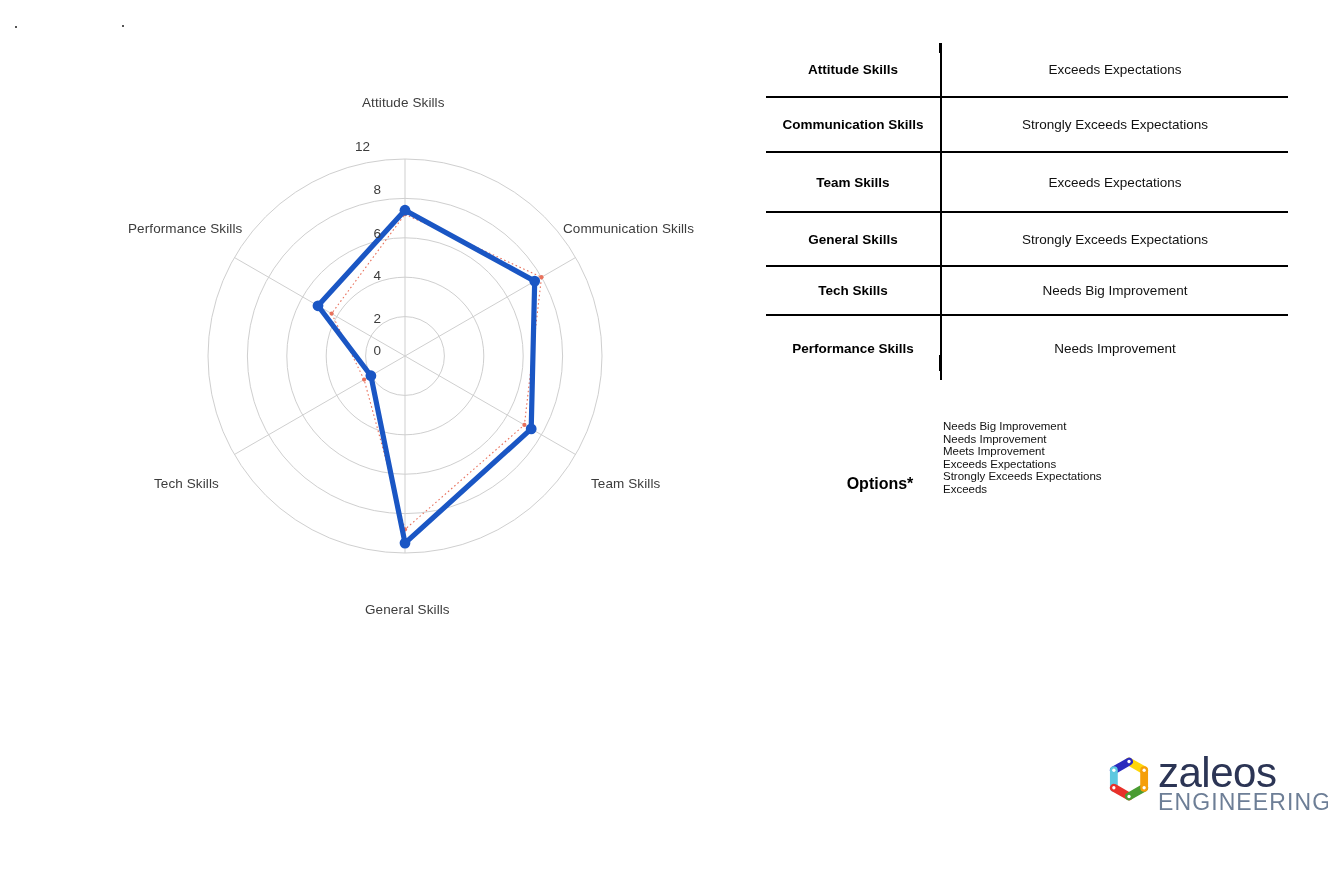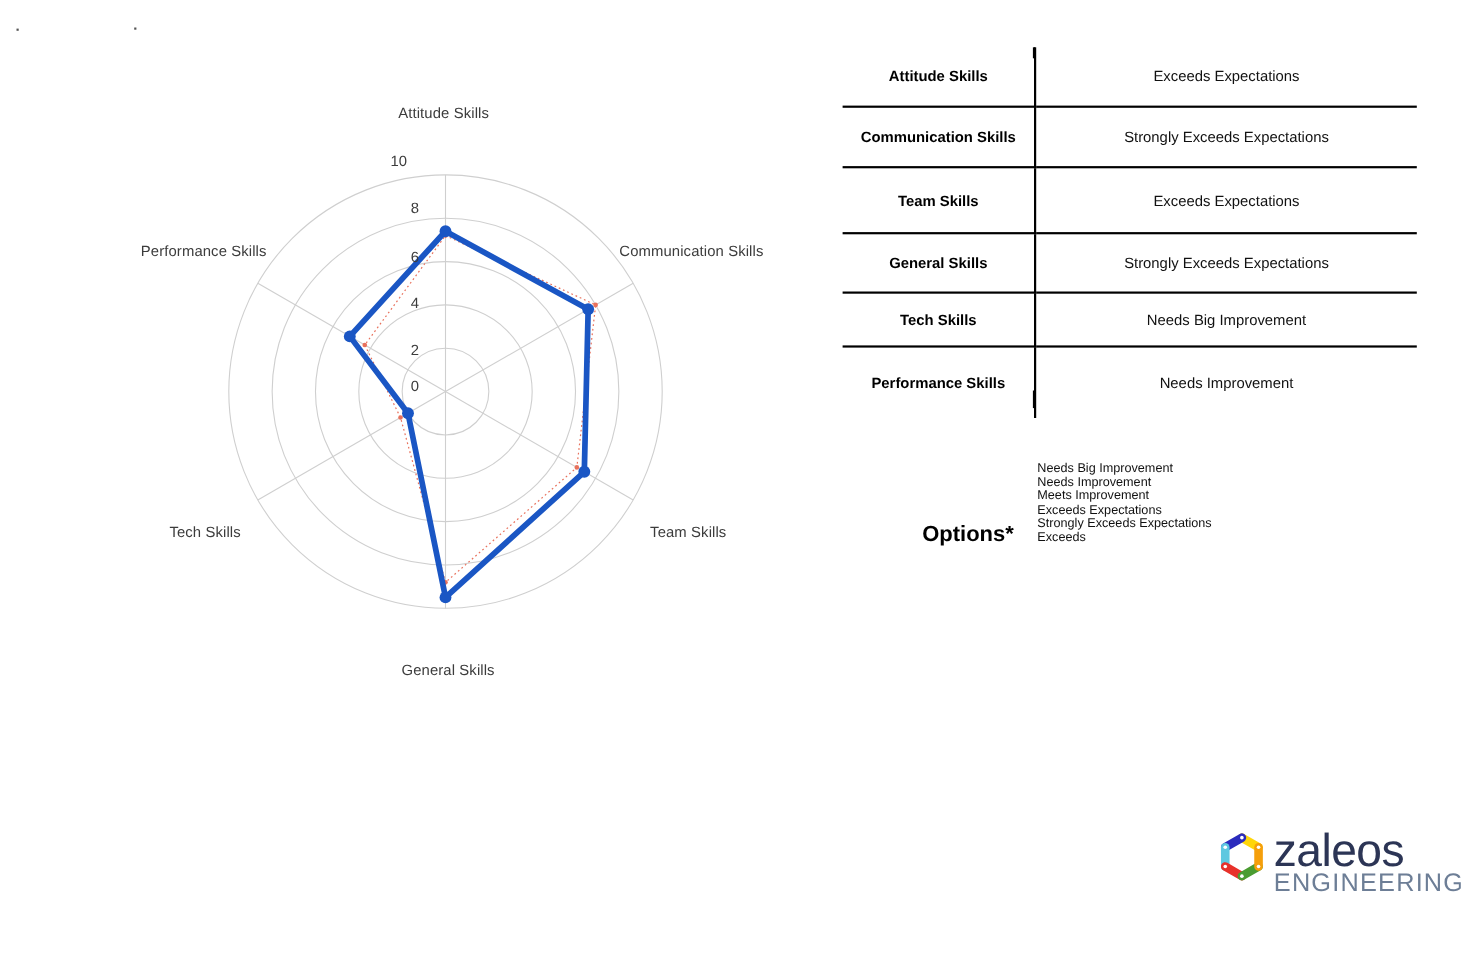--- a/index.html
+++ b/index.html
@@ -106,21 +106,21 @@
     top: 420px;
     width: 522px;
   }
   #options-label {
     position: absolute;
     left: 54px;
     top: 55px;
     width: 120px;
     text-align: center;
     font-weight: bold;
-    font-size: 20px;
+    font-size: 16px;
     color: #000;
   }
   #options-list {
     position: absolute;
     left: 177px;
     top: 0px;
     font-size: 11.5px;
     line-height: 12.6px;
     color: #111;
   }
@@ -208,21 +208,21 @@
   </svg>
   <div id="radar-axis-labels">
       <div class="axis-label" style="left: 362px; top: 95px;">Attitude Skills</div>
       <div class="axis-label" style="left: 563px; top: 221px;">Communication Skills</div>
       <div class="axis-label" style="left: 591px; top: 476px;">Team Skills</div>
       <div class="axis-label" style="left: 365px; top: 602px;">General Skills</div>
       <div class="axis-label" style="left: 154px; top: 476px;">Tech Skills</div>
       <div class="axis-label" style="left: 128px; top: 221px;">Performance Skills</div>
     </div>
   <div id="radar-tick-labels">
-      <div class="radial-tick" style="left: 350px; top: 139px; width: 20px;">10</div>
+      <div class="radial-tick" style="left: 350px; top: 139px; width: 20px;">12</div>
       <div class="radial-tick" style="left: 361px; top: 182px; width: 20px;">8</div>
       <div class="radial-tick" style="left: 361px; top: 226px; width: 20px;">6</div>
       <div class="radial-tick" style="left: 361px; top: 268px; width: 20px;">4</div>
       <div class="radial-tick" style="left: 361px; top: 311px; width: 20px;">2</div>
       <div class="radial-tick" style="left: 361px; top: 343px; width: 20px;">0</div>
     </div>
 </div>
 
 <div id="table-divider-top"></div>
 <div id="table-divider-bottom"></div>

